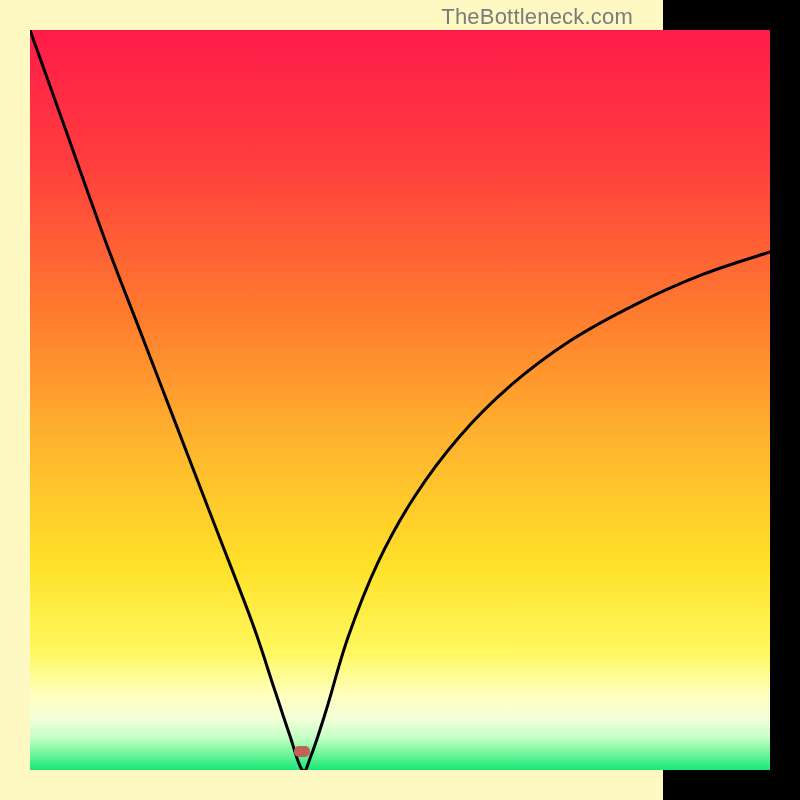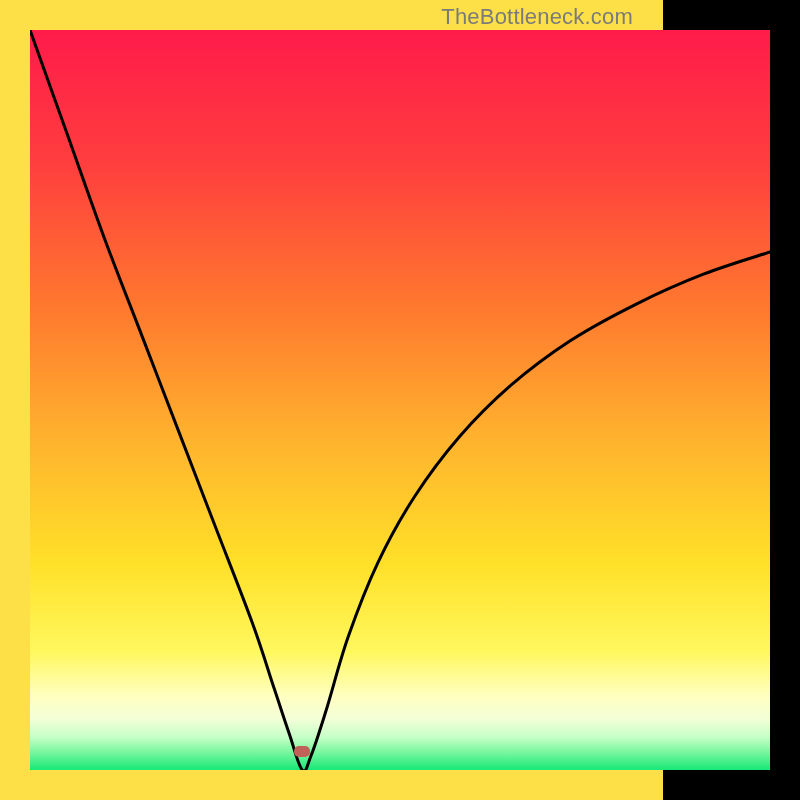--- a/index.html
+++ b/index.html
@@ -8,21 +8,21 @@
     width: 800px;
     height: 800px;
     overflow: hidden;
     background: #000;
     font-family: Arial, Helvetica, sans-serif;
   }
   .frame {
     position: relative;
     width: 663px;
     height: 800px;
-    background: #fde047;
+    background: #fef9c3;
   }
   .plot-area {
     position: absolute;
     left: 30px;
     top: 30px;
     width: 740px;
     height: 740px;
     overflow: hidden;
   }
   .gradient-bg {

